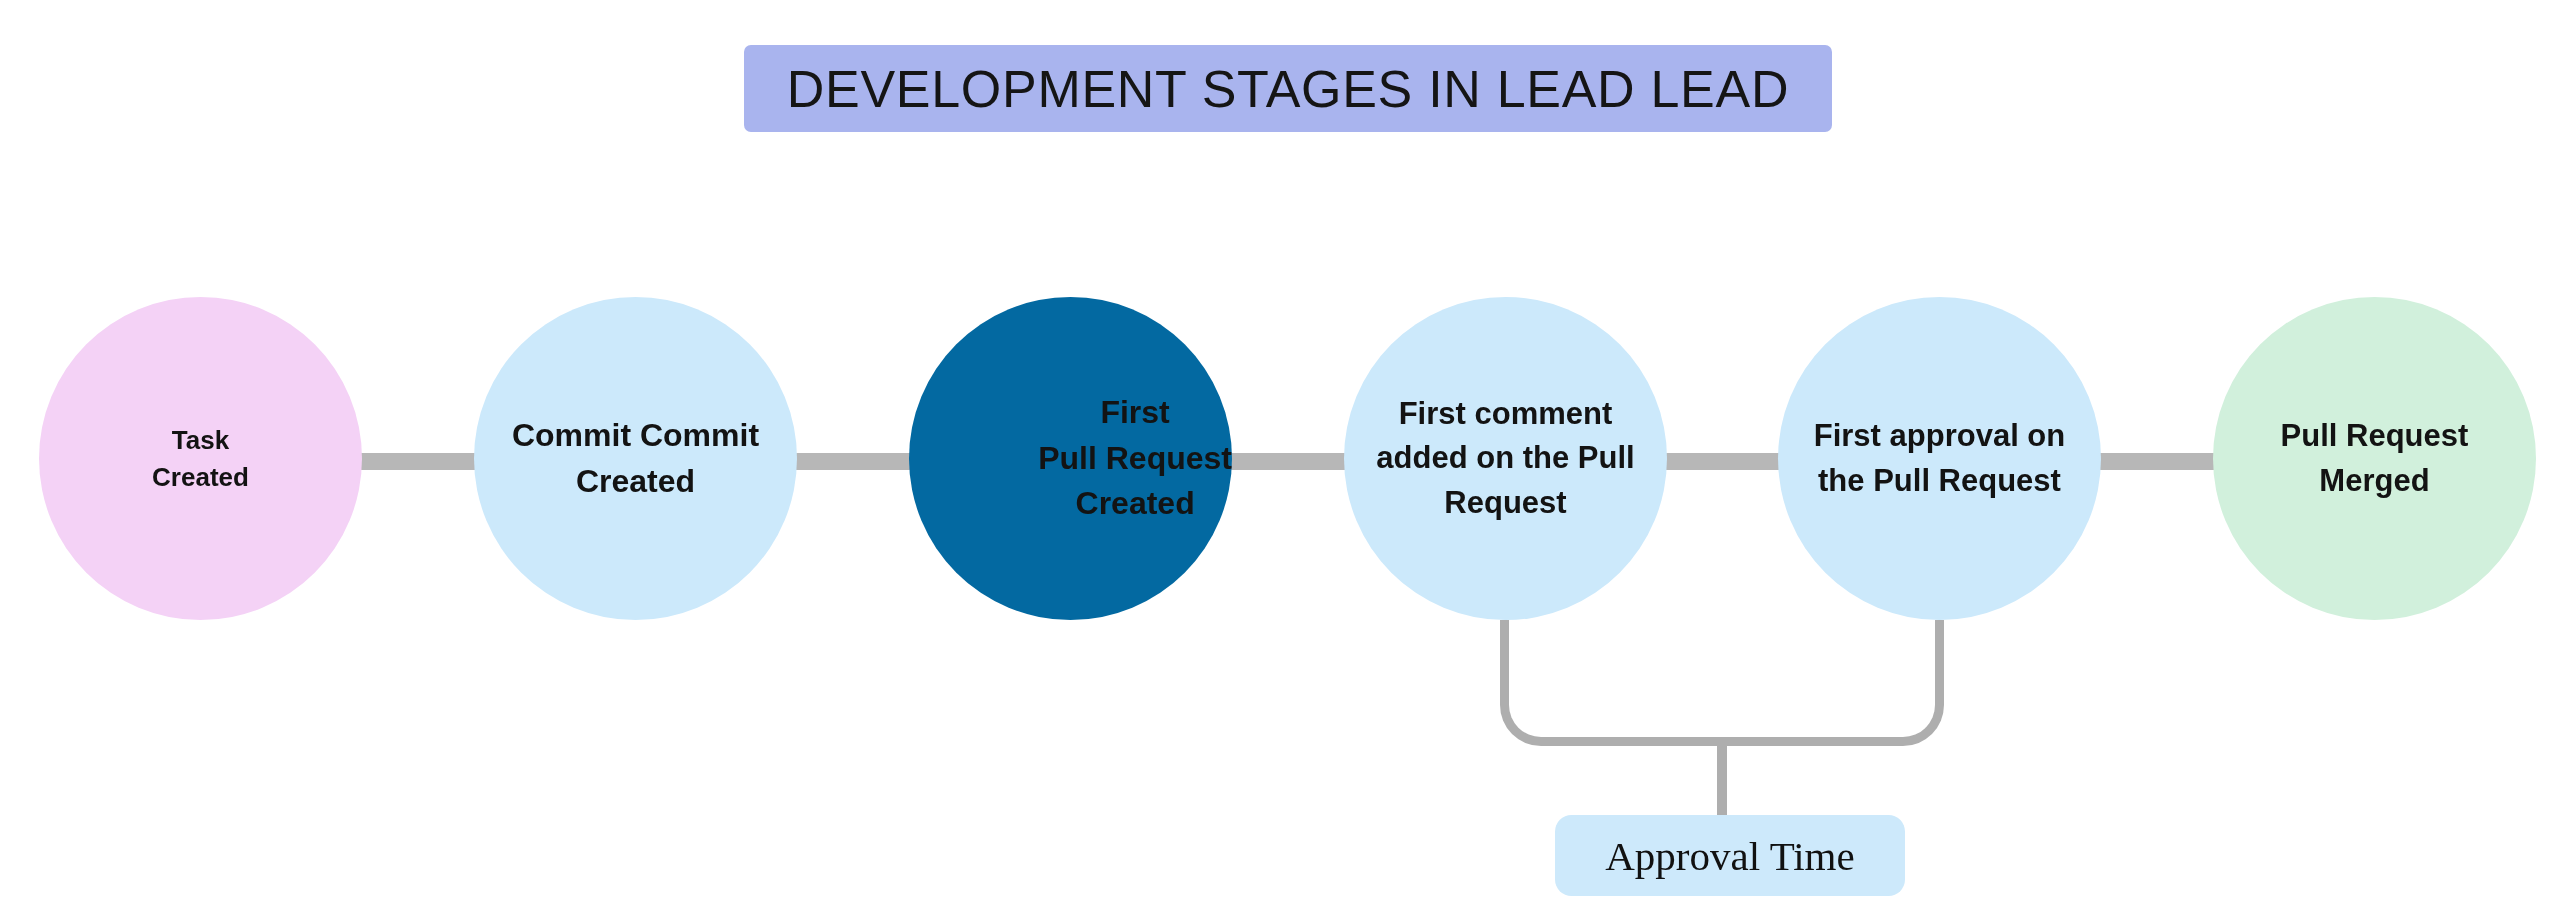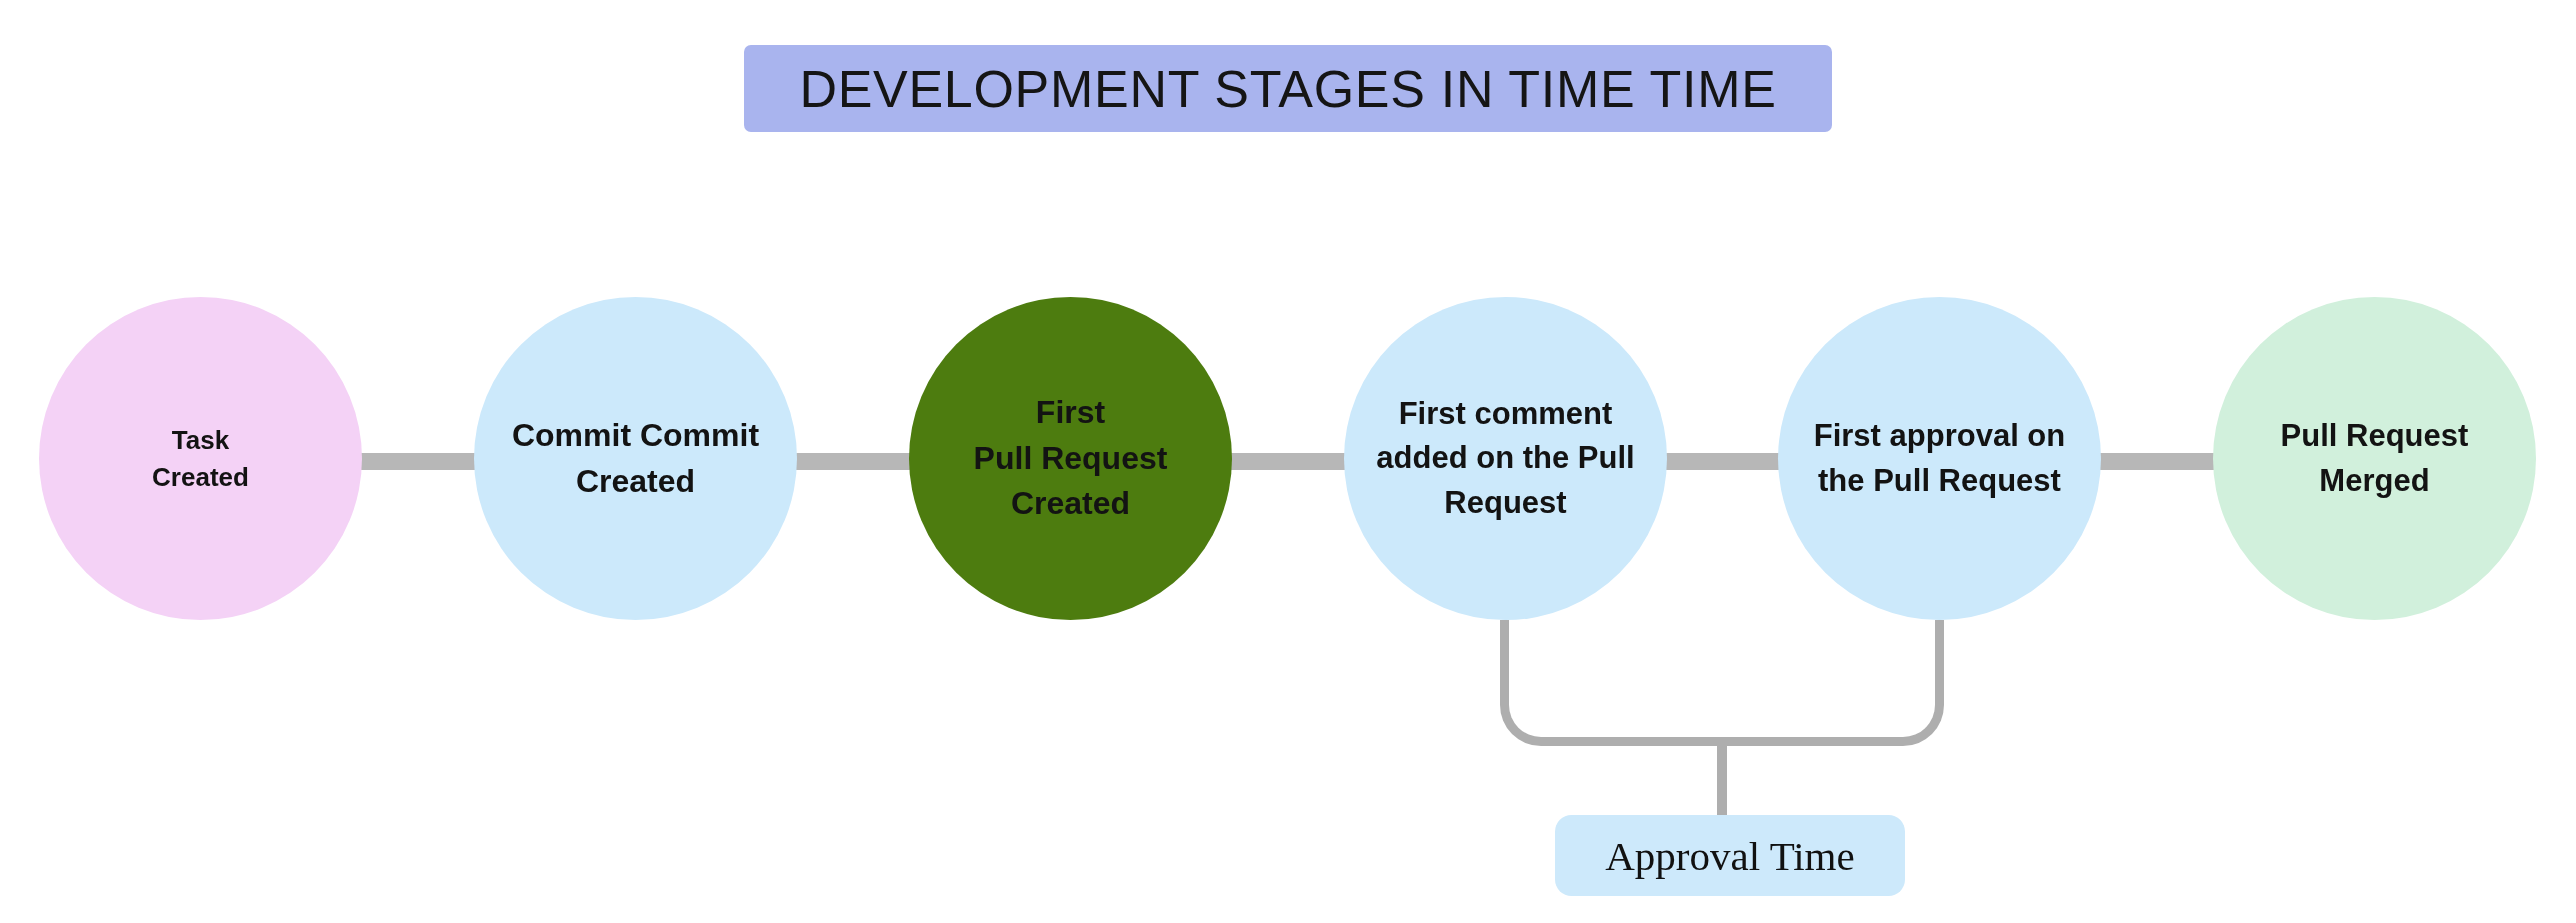--- a/index.html
+++ b/index.html
@@ -110,35 +110,35 @@
     font-family: cursive;
     font-size: 41px;
     color: #111111;
   }
 </style>
 </head>
 <body>
 
 <div class="canvas" style="background: rgb(255, 255, 255);">
 
-  <div class="title" style="background: rgb(169, 180, 238);">DEVELOPMENT STAGES IN TIME TIME</div>
+  <div class="title" style="background: rgb(169, 180, 238);">DEVELOPMENT STAGES IN LEAD LEAD</div>
 
   <div class="connector" style="background: rgb(183, 183, 183);"></div>
 
   <div class="circle s0" style="background: rgb(244, 210, 246);">
     <span class="clabel">Task
 Created</span>
   </div>
 
   <div class="circle s1" style="background: rgb(204, 233, 251);">
     <span class="clabel">Commit Commit
 Created</span>
   </div>
 
-  <div class="circle s2" style="background: #4d7c0f;">
+  <div class="circle s2" style="background: #0369a1; justify-content: flex-end;">
     <span class="clabel">First
 Pull Request
 Created</span>
   </div>
 
   <div class="circle s4" style="background: rgb(204, 233, 251);">
     <span class="clabel">First approval on
 the Pull Request</span>
   </div>
 

